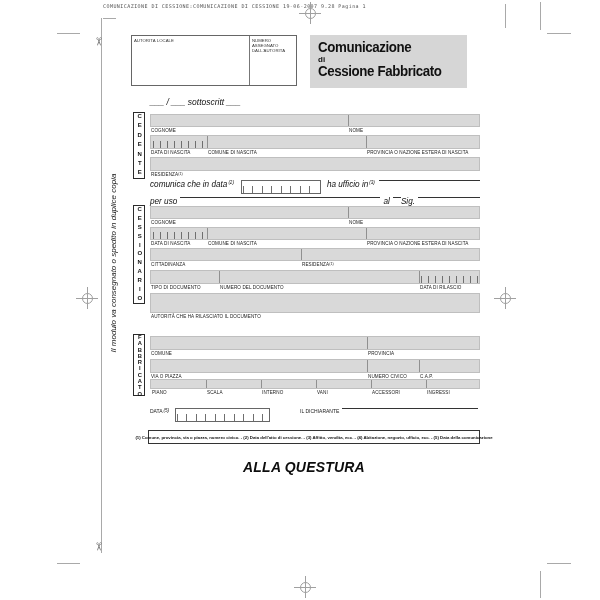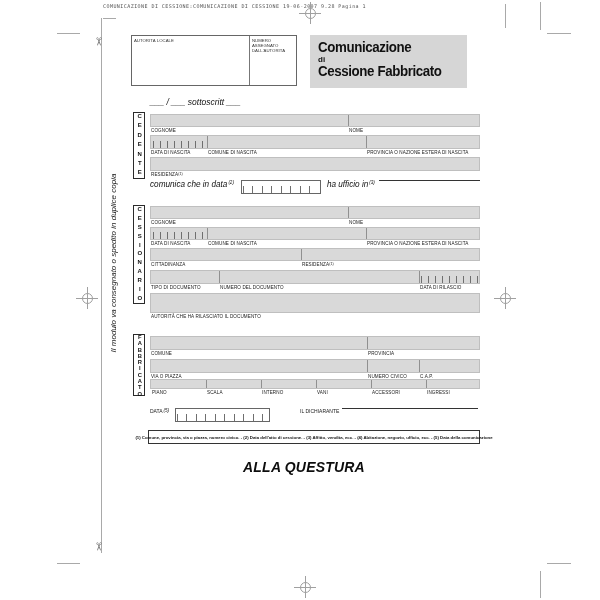--- a/index.html
+++ b/index.html
@@ -160,20 +160,28 @@
     <span class="body-it">comunica che in data</span>
     <span class="ref">(2)</span>
     <span class="comb-box" style="width:80px; height:14px; margin:0 6px;">
         <span class="comb wide" style="left:1px; right:1px;"></span>
       </span>
     <span class="body-it">ha ufficio in</span>
     <span class="ref">(3)</span>
     <span class="fill-line"></span>
   </div>
 
+  <div class="tline" style="left:150px; top:197px; width:330px; height:12px;">
+    <span class="body-it">per uso</span>
+    <span class="fill-line"></span>
+    <span class="body-it" style="margin-left:4px;">al</span>
+    <span class="fill-line" style="flex:0 0 8px;"></span>
+    <span class="body-it">Sig.</span>
+    <span class="fill-line" style="flex:0 0 62px;"></span>
+  </div>
 
   <div class="sec-box" style="top:205px; height:99px;">
     <span class="sec-label" style="letter-spacing:2.9px;">CESSIONARIO</span>
   </div>
 
   <div class="row" style="left:150px; top:206px;">
     <div class="strip" style="height:13px;">
         <span class="vdiv" style="left:197px;"></span>
       </div>
     <span class="flabel" style="left:1px; top:14px;">COGNOME</span>

